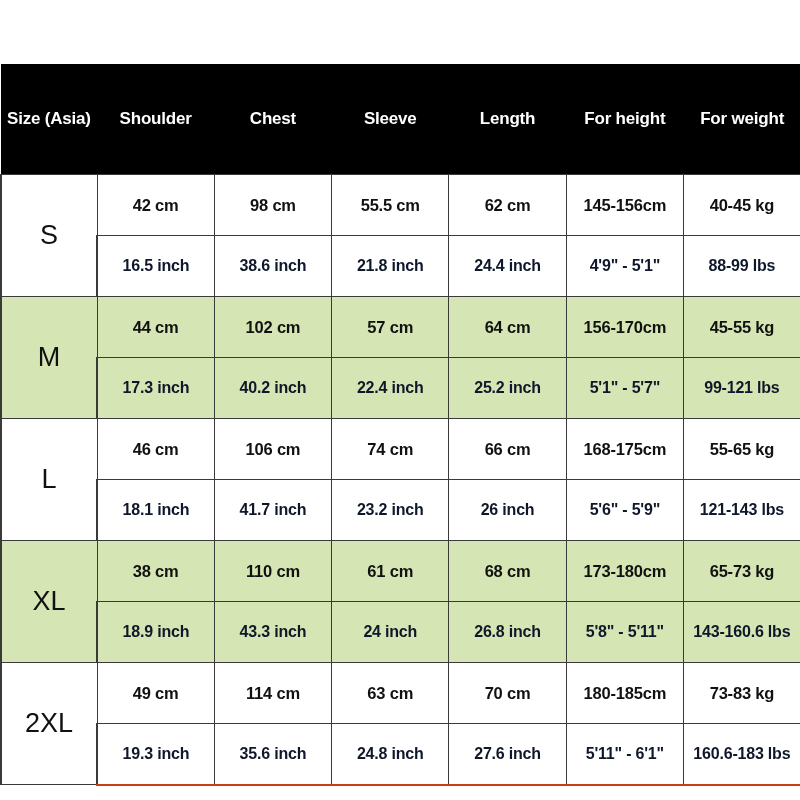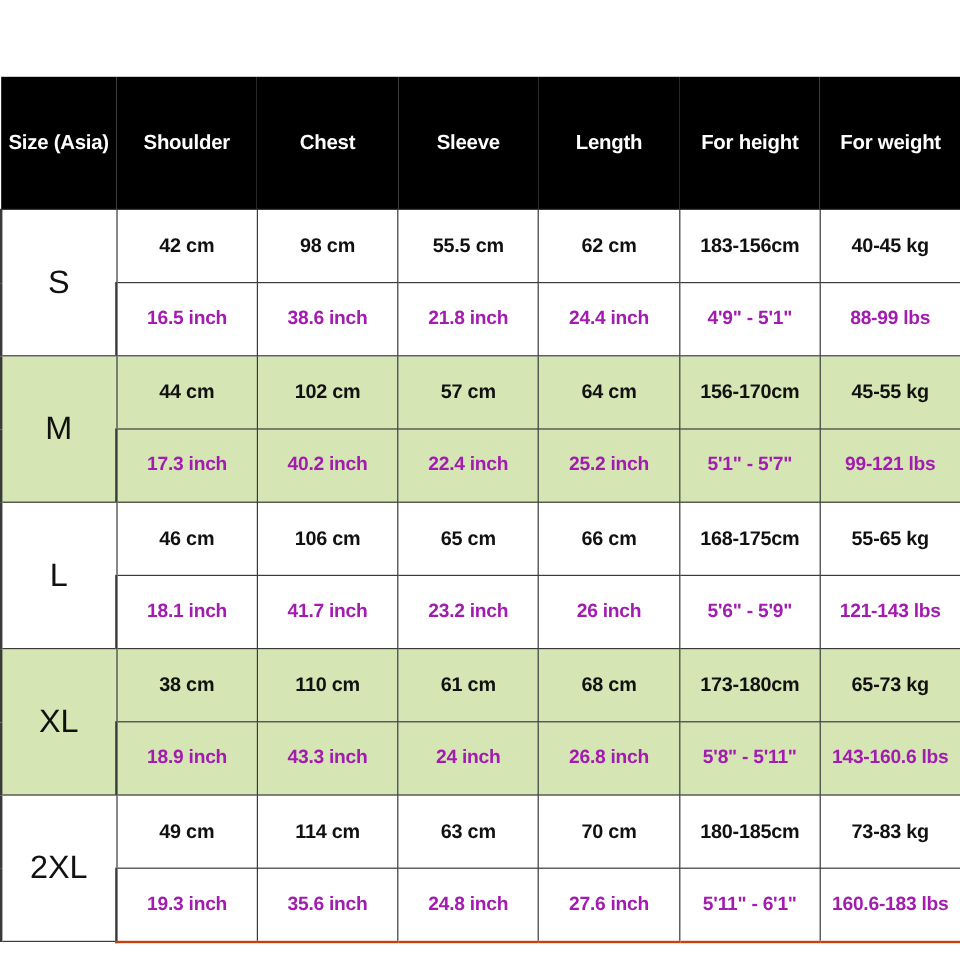--- a/index.html
+++ b/index.html
@@ -71,21 +71,21 @@
 
   tbody td.cm-cell {
     font-size: 16.5px;
     color: #111111;
     font-weight: bold;
     letter-spacing: -0.2px;
   }
 
   tbody td.inch-cell {
     font-size: 16px;
-    color: #a21caf;
+    color: #0f172a;
     font-weight: bold;
     letter-spacing: -0.2px;
   }
 
   tbody tr.band-shaded td,
   tbody td.shaded {
     background: #d6e5b4;
   }
   tbody tr.band-plain td,
   tbody td.plain {
@@ -126,21 +126,21 @@
     </thead>
 
     <tbody>
 
       <tr class="band-plain">
         <td class="size-cell" rowspan="2">S</td>
         <td class="cm-cell">42 cm</td>
         <td class="cm-cell">98 cm</td>
         <td class="cm-cell">55.5 cm</td>
         <td class="cm-cell">62 cm</td>
-        <td class="cm-cell">183-156cm</td>
+        <td class="cm-cell">145-156cm</td>
         <td class="cm-cell">40-45 kg</td>
       </tr>
       <tr class="band-plain">
         <td class="inch-cell">16.5 inch</td>
         <td class="inch-cell">38.6 inch</td>
         <td class="inch-cell">21.8 inch</td>
         <td class="inch-cell">24.4 inch</td>
         <td class="inch-cell">4'9" - 5'1"</td>
         <td class="inch-cell">88-99 lbs</td>
       </tr>
@@ -160,21 +160,21 @@
         <td class="inch-cell">22.4 inch</td>
         <td class="inch-cell">25.2 inch</td>
         <td class="inch-cell">5'1" - 5'7"</td>
         <td class="inch-cell">99-121 lbs</td>
       </tr>
 
       <tr class="band-plain">
         <td class="size-cell" rowspan="2">L</td>
         <td class="cm-cell">46 cm</td>
         <td class="cm-cell">106 cm</td>
-        <td class="cm-cell">65 cm</td>
+        <td class="cm-cell">74 cm</td>
         <td class="cm-cell">66 cm</td>
         <td class="cm-cell">168-175cm</td>
         <td class="cm-cell">55-65 kg</td>
       </tr>
       <tr class="band-plain">
         <td class="inch-cell">18.1 inch</td>
         <td class="inch-cell">41.7 inch</td>
         <td class="inch-cell">23.2 inch</td>
         <td class="inch-cell">26 inch</td>
         <td class="inch-cell">5'6" - 5'9"</td>

